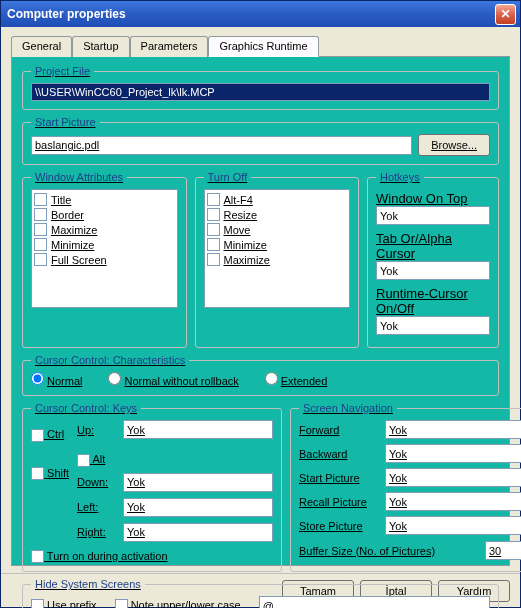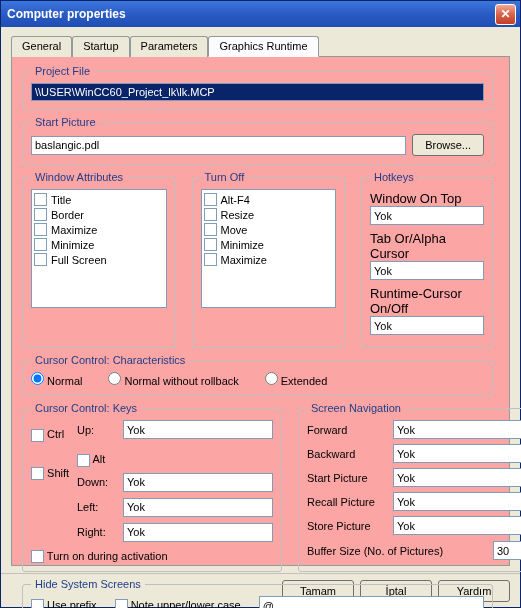--- a/index.html
+++ b/index.html
@@ -67,23 +67,24 @@
     font-size: 11px;
   }
   .tab.active {
     background: #fcfcfe;
     border-bottom: 1px solid #fcfcfe;
     position: relative;
     top: 0px;
   }
   .tabpanel {
     border: 1px solid #919b9c;
-    background: #fca5a5;
-    padding: 8px 16px 10px 10px;
+    background: #14b8a6;
+    padding: 8px 10px 10px 10px;
     height: 510px;
+    text-decoration: underline;
   }
   fieldset {
     border: 1px solid #c0c0c0;
     border-radius: 3px;
     padding: 6px 8px 8px 8px;
     margin-bottom: 6px;
   }
   legend {
     padding: 0 4px;
     color: #1e3e8a;
@@ -110,21 +111,21 @@
   .btn {
     border: 1px solid #707070;
     background: #ece9d8;
     padding: 2px 12px;
     font-size: 11px;
     font-family: inherit;
     border-radius: 3px;
     cursor: pointer;
     height: 22px;
   }
-  .columns { display: flex; gap: 16px; }
+  .columns { display: flex; gap: 8px; }
   .listbox {
     border: 1px solid #7f9db9;
     background: #fff;
     height: 119px;
     overflow-y: scroll;
     padding: 2px;
   }
   .listbox .item {
     display: flex;
     align-items: center;

